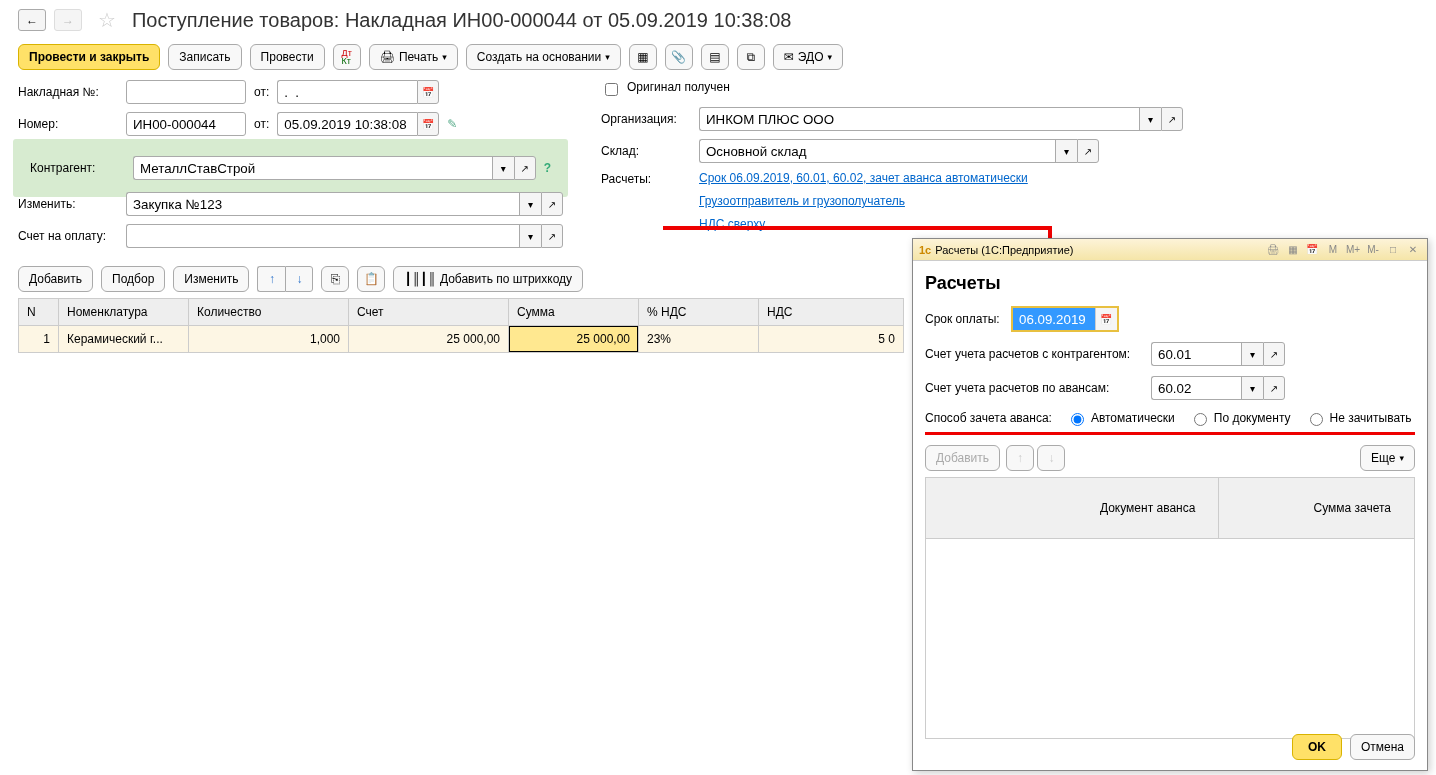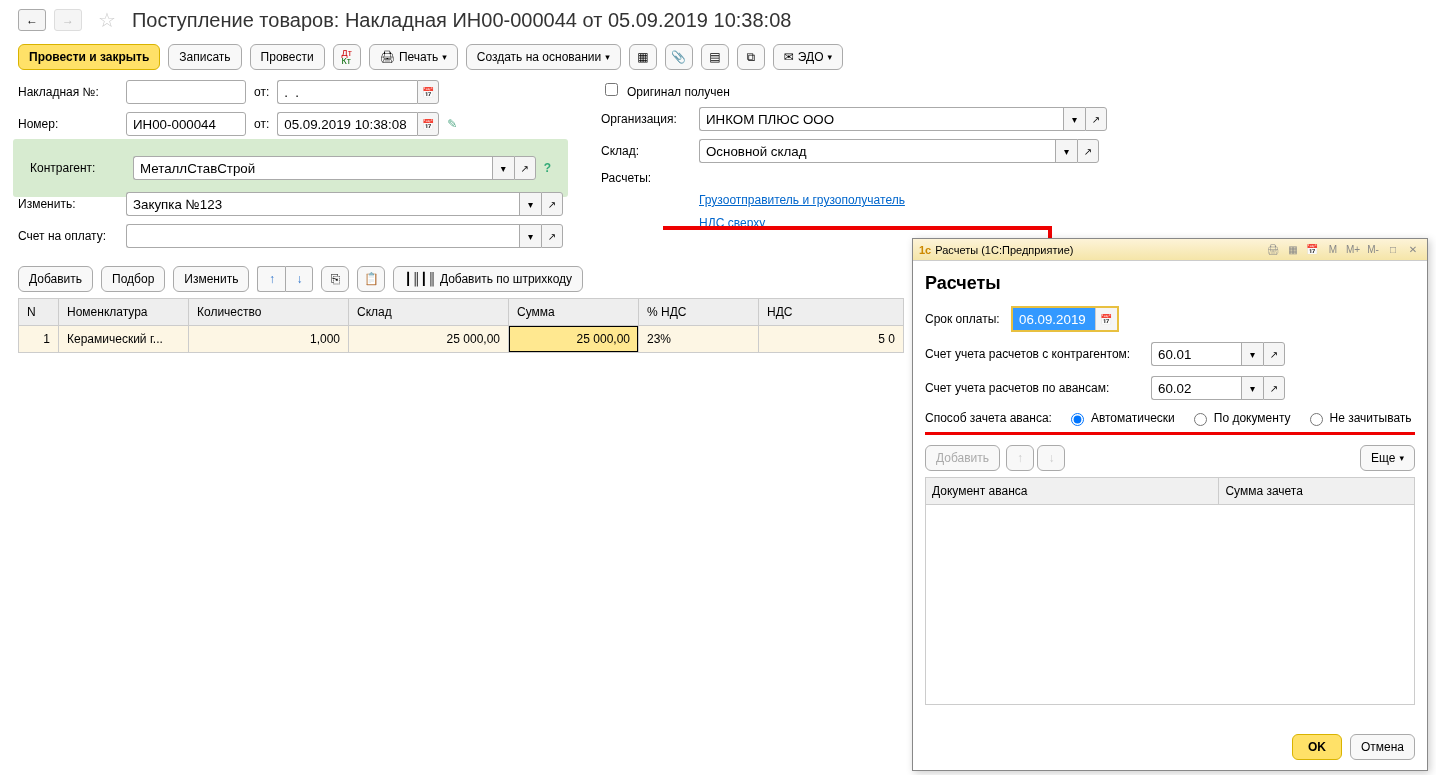--- a/index.html
+++ b/index.html
@@ -19,21 +19,21 @@
 .form-label { width: 100px; text-align: left; }
 .text-input { height: 24px; border: 1px solid #aaa; border-radius: 3px; padding: 0 6px; background: #fff; }
 .input-group { display: flex; }
 .input-group .text-input { border-radius: 3px 0 0 3px; border-right: none; }
 .input-group-btn { width: 22px; height: 24px; border: 1px solid #aaa; background: #f5f5f5; display:flex;align-items:center;justify-content:center;cursor:pointer;font-size:10px;}
 .input-group-btn:not(:last-child){border-right:none;}
 .input-group-btn:last-child{border-radius:0 3px 3px 0;}
 .hl-green { background: #d7ebd0; padding: 17px; border-radius:3px; margin: -5px;}
 .hl-green .form-label{width:95px;}
 .link { color: #0066cc; text-decoration: underline; cursor: pointer; border-bottom:1px dashed transparent;}
-.checkbox-wrap { display: flex; align-items: flex-end; gap: 6px; }
+.checkbox-wrap { display: flex; align-items: flex-start; gap: 6px; }
 .tbl-toolbar { display: flex; gap: 8px; padding: 10px 18px 6px; align-items:center;}
 .tbl-toolbar .btn-group{display:flex;}
 .tbl-toolbar .btn-group .btn{border-radius:0;}
 .tbl-toolbar .btn-group .btn:first-child{border-radius:3px 0 0 3px;border-right:none;}
 .tbl-toolbar .btn-group .btn:last-child{border-radius:0 3px 3px 0;}
 .data-table { width: 886px; border-collapse: collapse; margin:0 18px;}
 .data-table th { background: #eee; border: 1px solid #ccc; padding: 6px 8px; text-align: left; font-weight: normal; }
 .data-table td { border: 1px solid #ccc; padding: 6px 8px; background:#fdf6e4;}
 .data-table .num { text-align: right; }
 .data-table .hl-cell{background:#ffe890; box-shadow: inset 0 0 0 1px #000;}
@@ -46,21 +46,21 @@
 .p-row{display:flex;align-items:center;margin-bottom:10px;gap:6px;}
 .p-label{width:220px;}
 .p-input-group{display:flex;border:2px solid #e8c040;border-radius:0;}
 .p-input{height:22px;border:none;padding:0 6px;background:#fff;}
 .p-input.sel{background:#3399ff;color:#fff;}
 .p-btn{width:22px;height:22px;border:none;border-left:1px solid #ccc;background:#f5f5f5;display:flex;align-items:center;justify-content:center;font-size:10px;cursor:pointer;}
 .radio-row{display:flex;align-items:center;gap:14px;margin-bottom:6px;}
 .radio-item{display:flex;align-items:center;gap:4px;}
 .red-underline{height:3px;background:#e00;margin-bottom:10px;}
 .popup-table{width:100%;border:1px solid #ccc;border-collapse:collapse;}
-.popup-table th{background:#f0f0f0;border:1px solid #ccc;padding:6px;text-align:left;font-weight:normal;}
+.popup-table th{background:#f0f0f0;border:1px solid #ccc;padding:23px;text-align:right;font-weight:normal;}
 .popup-table-body{height:200px;border:1px solid #ccc;border-top:none;}
 .popup-footer{position:absolute;bottom:10px;right:12px;display:flex;gap:8px;}
 .arrow-annotation{position:absolute;left:655px;top:220px;pointer-events:none;}
 .dropdown-caret::after{content:" ▾";font-size:9px;}
 .icon-dtkt{font-size:9px;line-height:8px;text-align:left;}
 .icon-dtkt .dt{color:#c00;}
 .icon-dtkt .kt{color:#060;}
 </style>
 </head>
 <body>
@@ -141,36 +141,37 @@
 
       <div style="flex:1;">
         <div class="form-row">
           <label class="checkbox-wrap">
             <input type="checkbox" style="">
             <span>Оригинал получен</span>
           </label>
         </div>
         <div class="form-row">
           <span style="width:90px">Организация:</span>
-          <div class="input-group" style="width:408px">
+          <div class="input-group" style="width:484px">
             <input class="text-input" style="flex: 1 1 0%;" value="ИНКОМ ПЛЮС ООО">
             <span class="input-group-btn">▾</span>
             <span class="input-group-btn">↗</span>
           </div>
         </div>
         <div class="form-row">
           <span style="width:90px">Склад:</span>
           <div class="input-group" style="width:400px">
             <input class="text-input" style="flex: 1 1 0%;" value="Основной склад">
             <span class="input-group-btn">▾</span>
             <span class="input-group-btn">↗</span>
           </div>
         </div>
         <div class="form-row">
           <span style="width:90px">Расчеты:</span>
+          <span class="link">Срок 06.09.2019, 60.01, 60.02, зачет аванса автоматически</span>
         </div>
         <div class="form-row">
           <span style="width:90px"></span>
           <span class="link">Грузоотправитель и грузополучатель</span>
         </div>
         <div class="form-row">
           <span style="width:90px"></span>
           <span class="link">НДС сверху</span>
         </div>
       </div>
@@ -192,21 +193,21 @@
         <span>Добавить по штрихкоду</span>
       </button>
   </div>
 
   <table class="data-table">
     <thead>
       <tr>
         <th style="width:40px">N</th>
         <th style="width:130px">Номенклатура</th>
         <th style="width:160px">Количество</th>
-        <th style="width:160px">Склад</th>
+        <th style="width:160px">Счет</th>
         <th style="width:130px">Сумма</th>
         <th style="width:120px">% НДС</th>
         <th>НДС</th>
       </tr>
     </thead>
     <tbody>
       <tr>
         <td class="num">1</td>
         <td>Керамический г...</td>
         <td class="num">1,000</td>

